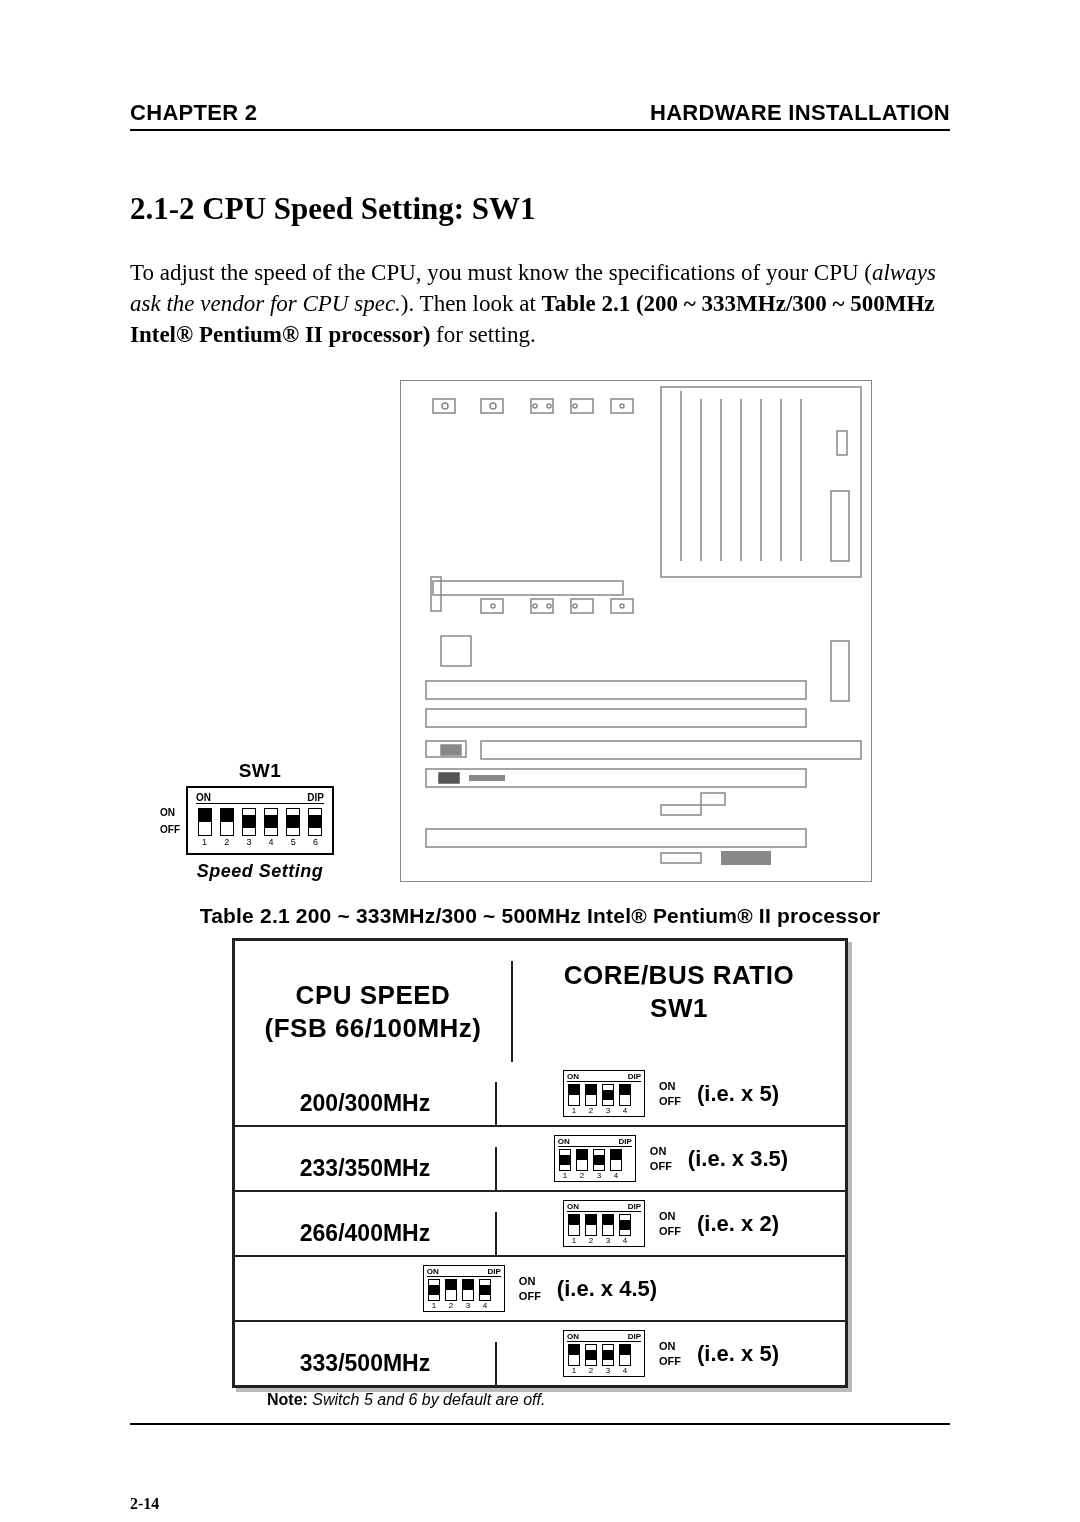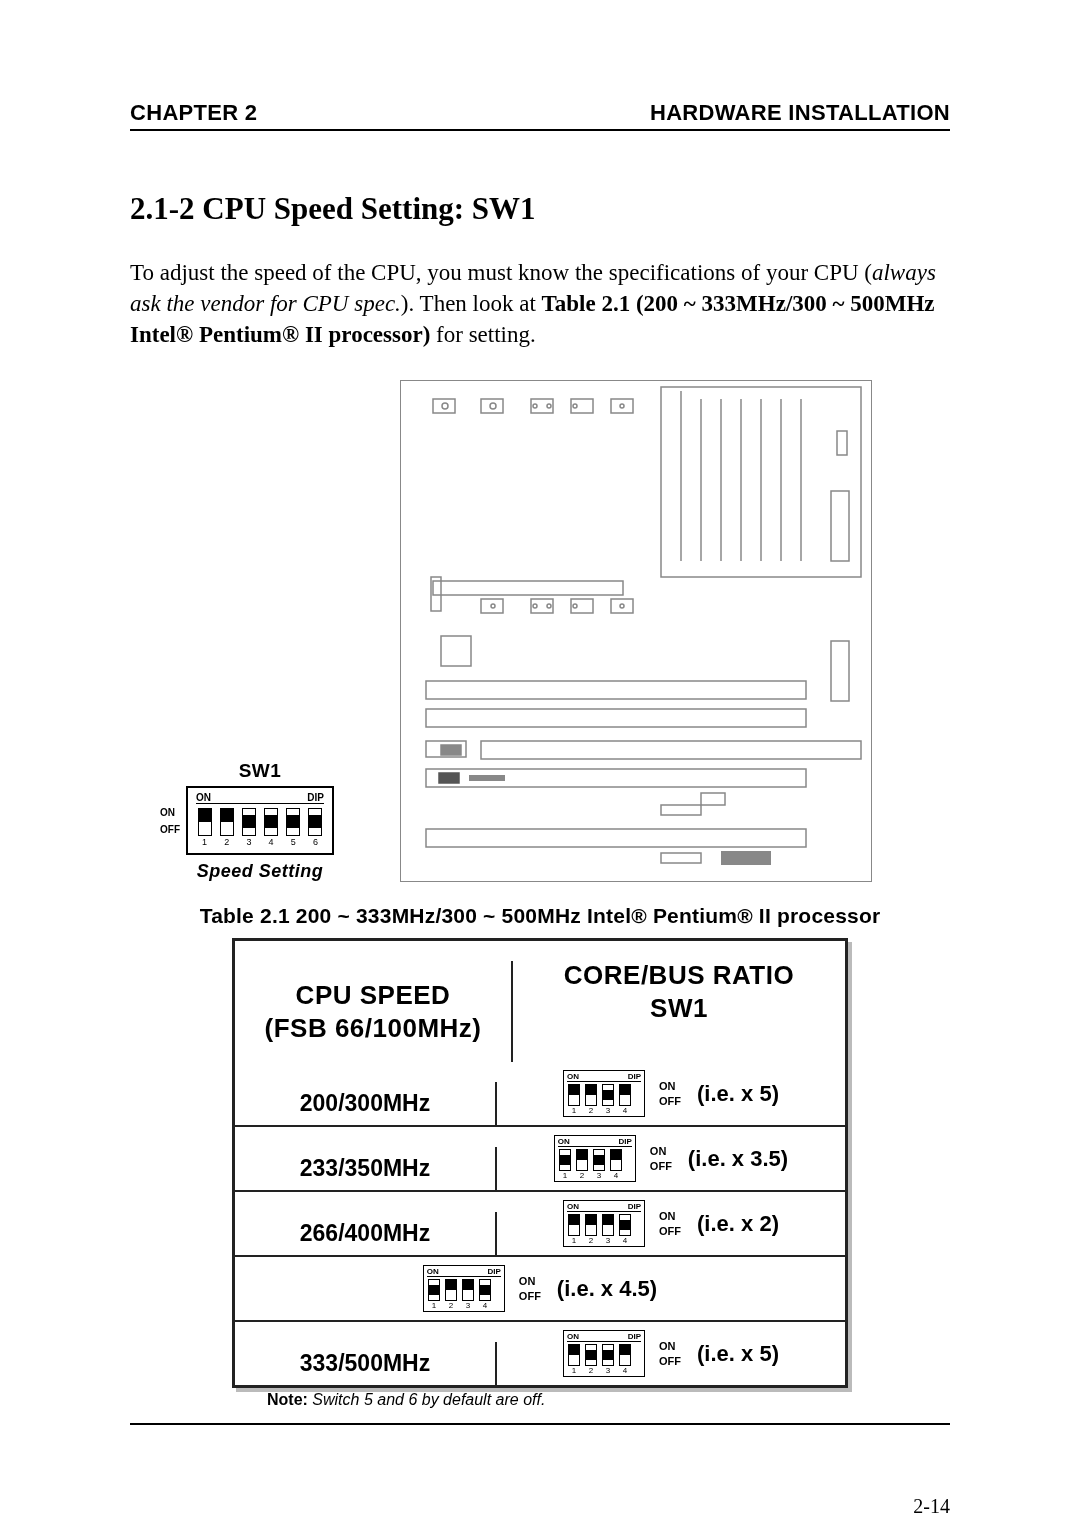--- a/index.html
+++ b/index.html
@@ -245,24 +245,24 @@
     font-family: Arial, Helvetica, sans-serif;
     font-size: 16px;
   }
   .table-note .note-lbl { font-weight: 700; font-style: normal; margin-left: 32px; }
   .table-note .note-txt { font-style: italic; }
   .bottom-rule {
     border-top: 2.5px solid #000;
     margin-top: 14px;
   }
   .pagenum {
-    text-align: right;
+    text-align: left;
     font-family: "Times New Roman", serif;
-    font-weight: 400;
-    font-size: 20px;
+    font-weight: 700;
+    font-size: 16px;
     margin-top: 70px;
   }
 </style>
 </head>
 <body>
 
 <div class="page">
 
   <div class="header-row">
     <div class="hdr">CHAPTER 2</div>

